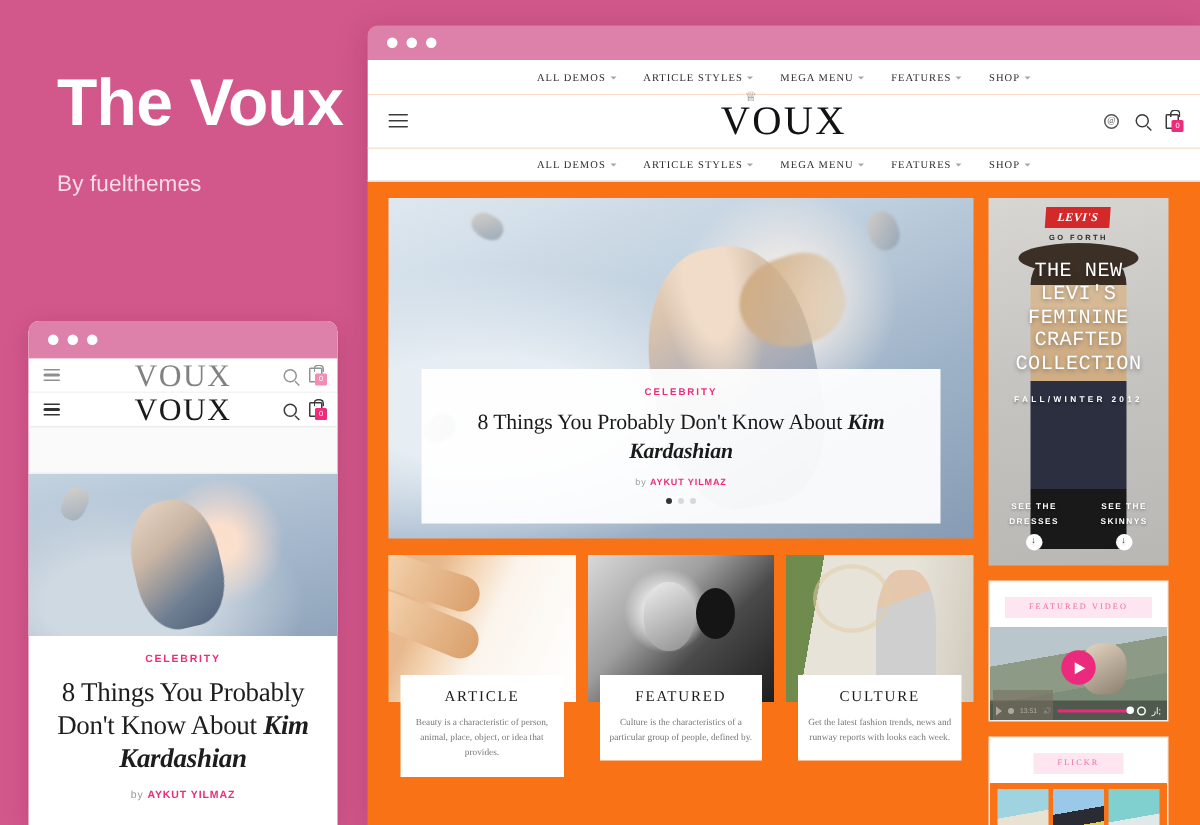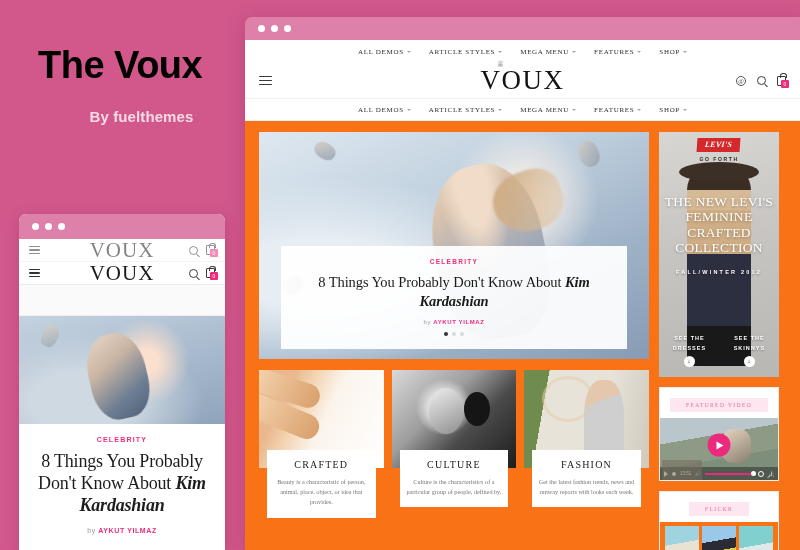--- a/index.html
+++ b/index.html
@@ -10,30 +10,30 @@
     background: #d2588c;
   }
   .page { position: relative; width: 800px; height: 550px; background: #d2588c; }
 
   
   .promo {
     position: absolute; left: 0; top: 0; width: 245px; height: 550px;
     padding: 46px 0 0 38px;
   }
   .promo-title {
-    color: #000000; font-size: 38px; font-weight: bold;
+    color: #ffffff; font-size: 44px; font-weight: bold;
     letter-spacing: -0.5px; line-height: 1.05;
   }
   .promo-sub {
     color: #ffffff; font-size: 25px; font-weight: normal;
     margin-top: 11px; letter-spacing: -0.2px;
   }
   .promo-by {
-    color: #f7dbe7; font-size: 15px; font-weight: bold;
-    margin-top: 22px; letter-spacing: 0.1px; text-align: center;
+    color: #f7dbe7; font-size: 15px; font-weight: normal;
+    margin-top: 22px; letter-spacing: 0.1px;
   }
 
   
   .mobile-win {
     position: absolute; left: 19px; top: 214px;
     width: 206px; height: 336px;
     background: #ffffff;
     border-radius: 7px 7px 0 0;
     overflow: hidden;
     box-shadow: 0 3px 14px rgba(120,20,60,0.22);
@@ -320,22 +320,22 @@
     background: #d4292a; color: #fff; font-size: 8px; font-weight: bold;
     font-family: "Liberation Serif", serif; font-style: italic;
     padding: 2px 8px 3px; letter-spacing: 0.3px;
     transform: skewX(-4deg);
   }
   .ad-goforth {
     position: relative; margin-top: 4px; color: #2a2a2a;
     font-size: 5px; letter-spacing: 1.6px; font-weight: bold;
   }
   .ad-head {
-    position: relative; margin-top: 32px; padding: 0 4px;
-    font-family: Liberation Serif, serif; color: #fff;
+    position: relative; margin-top: 12px; padding: 0 4px;
+    font-family: Liberation Mono, monospace; color: #fff;
     font-size: 13.5px; line-height: 1.14; letter-spacing: 0.3px;
     text-shadow: 0 1px 3px rgba(0,0,0,0.35);
   }
   .ad-season {
     position: relative; margin-top: 13px; color: #fff;
     font-size: 5.5px; letter-spacing: 2.2px; font-weight: bold;
     text-shadow: 0 1px 2px rgba(0,0,0,0.4);
   }
   .ad-ctas {
     position: absolute; left: 0; right: 0; bottom: 10px;
@@ -558,35 +558,35 @@
               <span class="sdot"></span>
               <span class="sdot"></span>
             </div>
           </div>
         </div>
 
         <div class="cards">
           <div class="card">
             <div class="card-img beauty"></div>
             <div class="card-body">
-              <div class="card-title">CRAFTED</div>
+              <div class="card-title">ARTICLE</div>
               <div class="card-desc">Beauty is a characteristic of person, animal, place, object, or idea that provides.</div>
             </div>
           </div>
           <div class="card">
             <div class="card-img culture"></div>
             <div class="card-body">
-              <div class="card-title">CULTURE</div>
+              <div class="card-title">FEATURED</div>
               <div class="card-desc">Culture is the characteristics of a particular group of people, defined by.</div>
             </div>
           </div>
           <div class="card">
             <div class="card-img fashion"></div>
             <div class="card-body">
-              <div class="card-title">FASHION</div>
+              <div class="card-title">CULTURE</div>
               <div class="card-desc">Get the latest fashion trends, news and runway reports with looks each week.</div>
             </div>
           </div>
         </div>
       </div>
 
       <div class="col-side">
 
         <div class="ad">
           <span class="ad-figure"></span>

